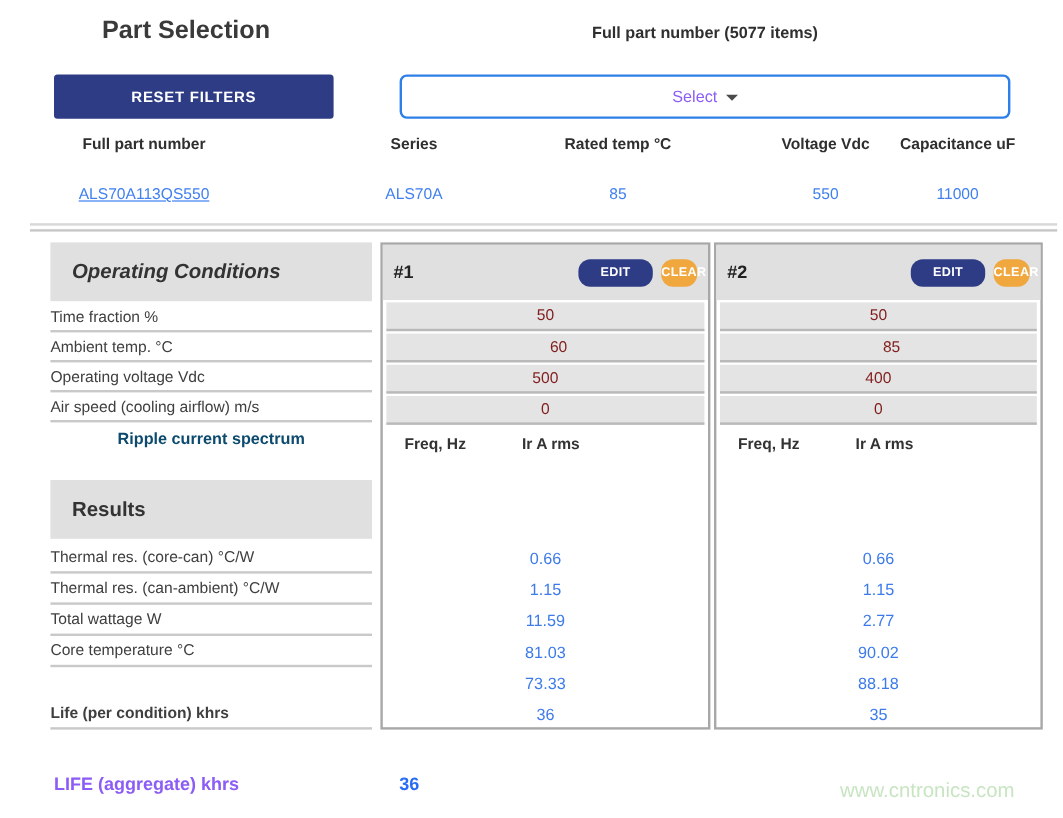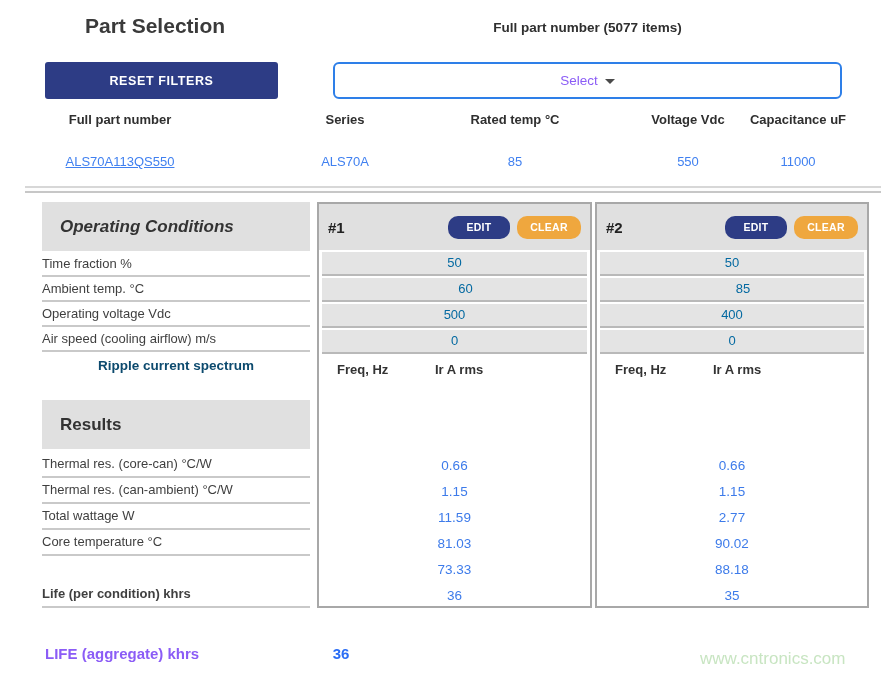--- a/index.html
+++ b/index.html
@@ -49,24 +49,24 @@
   
   .panel { position:absolute; top:202px; height:406px; border:2px solid #a8a8a8; background:#fff; }
   .panel-1 { left:317px; width:275px; }
   .panel-2 { left:595px; width:274px; }
   .panel-header { position:absolute; left:0; top:0; right:0; height:46px; background:#e0e0e0;
                   display:flex; align-items:center; padding:0 9px; }
   .panel-id { font-size:15px; font-weight:bold; color:#222; flex:1; }
   .btn { border:none; border-radius:10px; color:#fff; font-family:inherit;
          font-size:10.5px; font-weight:bold; height:23px; cursor:pointer; letter-spacing:0.3px; }
   .btn-edit { background:#2d3c85; width:62px; margin-right:7px; }
-  .btn-clear { background:#efa73e; width:64px; }
+  .btn-clear { background:#efa73e; width:30px; }
   .cell { position:absolute; left:3px; right:3px; height:24px; background:#e4e4e4;
           border-bottom:2px solid #b9b9b9; text-align:center; line-height:22px;
-          font-size:13px; color:#0369a1; }
+          font-size:13px; color:#7f1d1d; }
   .cell-0 { top:48px; } .cell-1 { top:74px;padding-left:22px; } .cell-2 { top:100px; } .cell-3 { top:126px; }
   .spec-head { position:absolute; top:158px; left:0; right:0; height:20px; font-size:13px; font-weight:bold; color:#333; }
   .freq { position:absolute; left:18px; }
   .ir   { position:absolute; left:116px; }
   .rval { position:absolute; left:0; right:0; text-align:center; font-size:13.5px; color:#3d7bea; height:26px; line-height:24px; }
   .rv-0 { top:250px; } .rv-1 { top:276px; } .rv-2 { top:302px; }
   .rv-3 { top:328px; } .rv-4 { top:354px; } .rv-5 { top:380px; }
 
   
   .agg-label { position:absolute; left:45px; top:645px; font-size:15px; font-weight:bold; color:#8b5cf6; }

